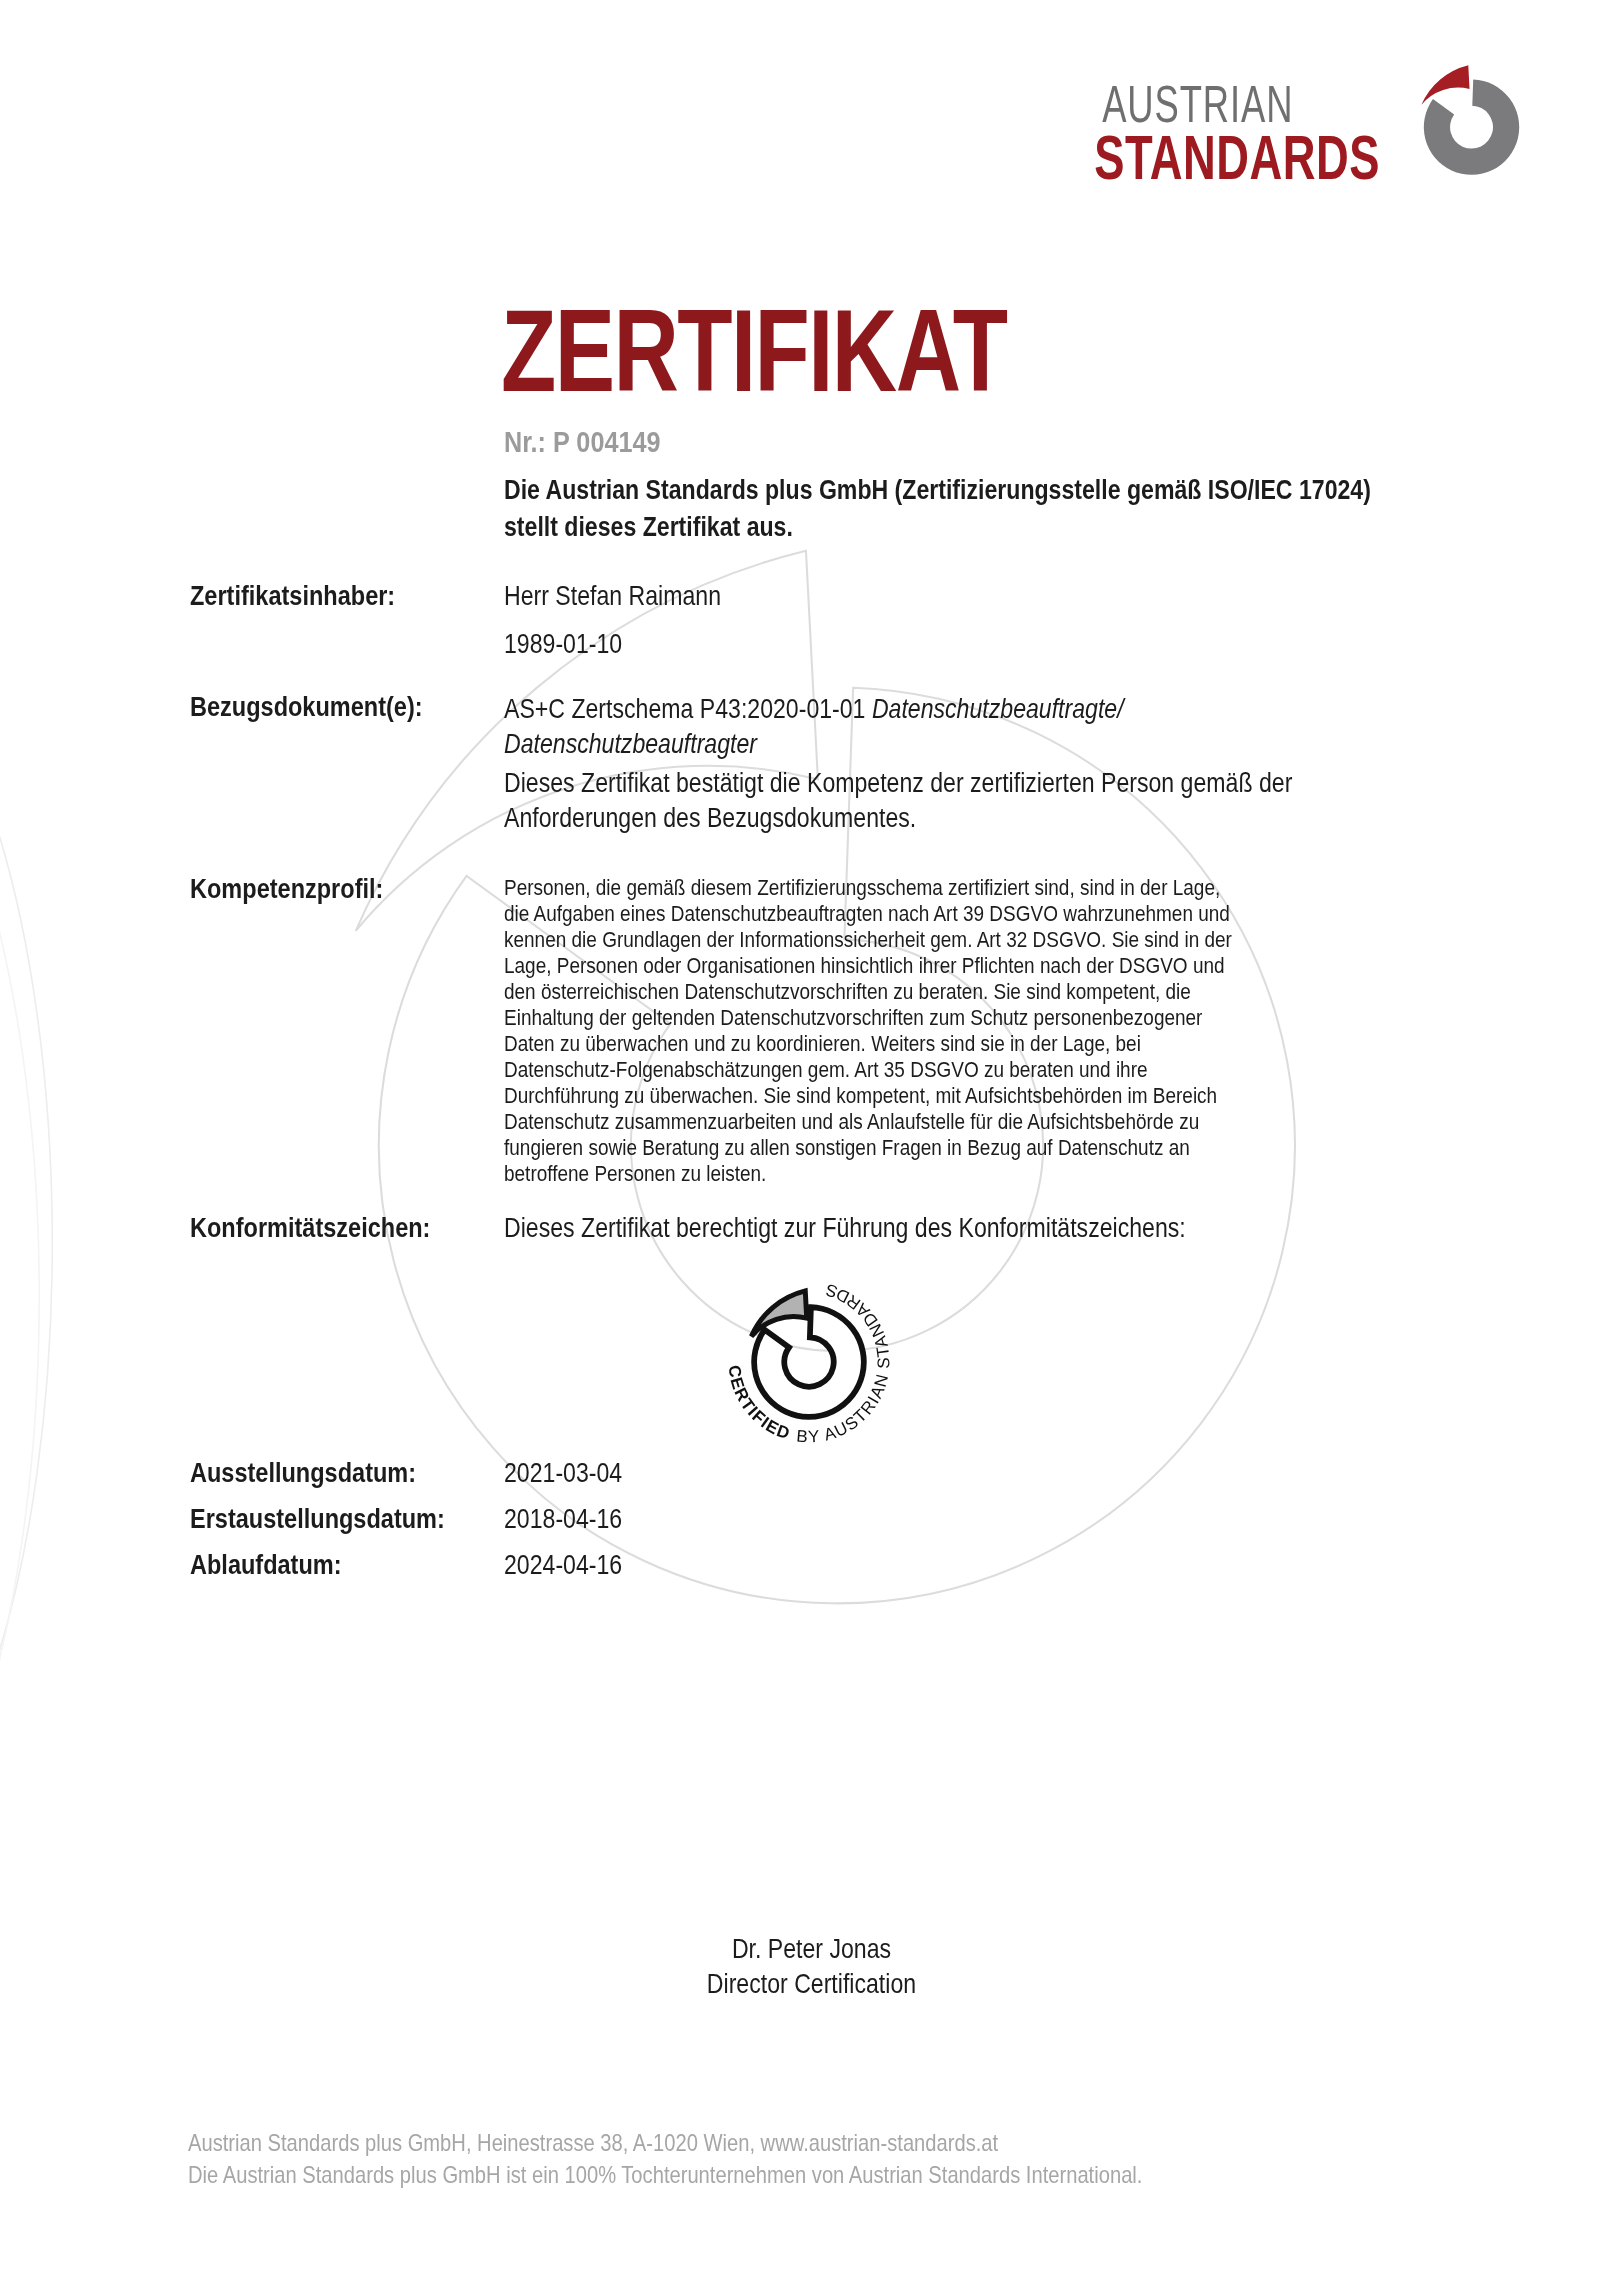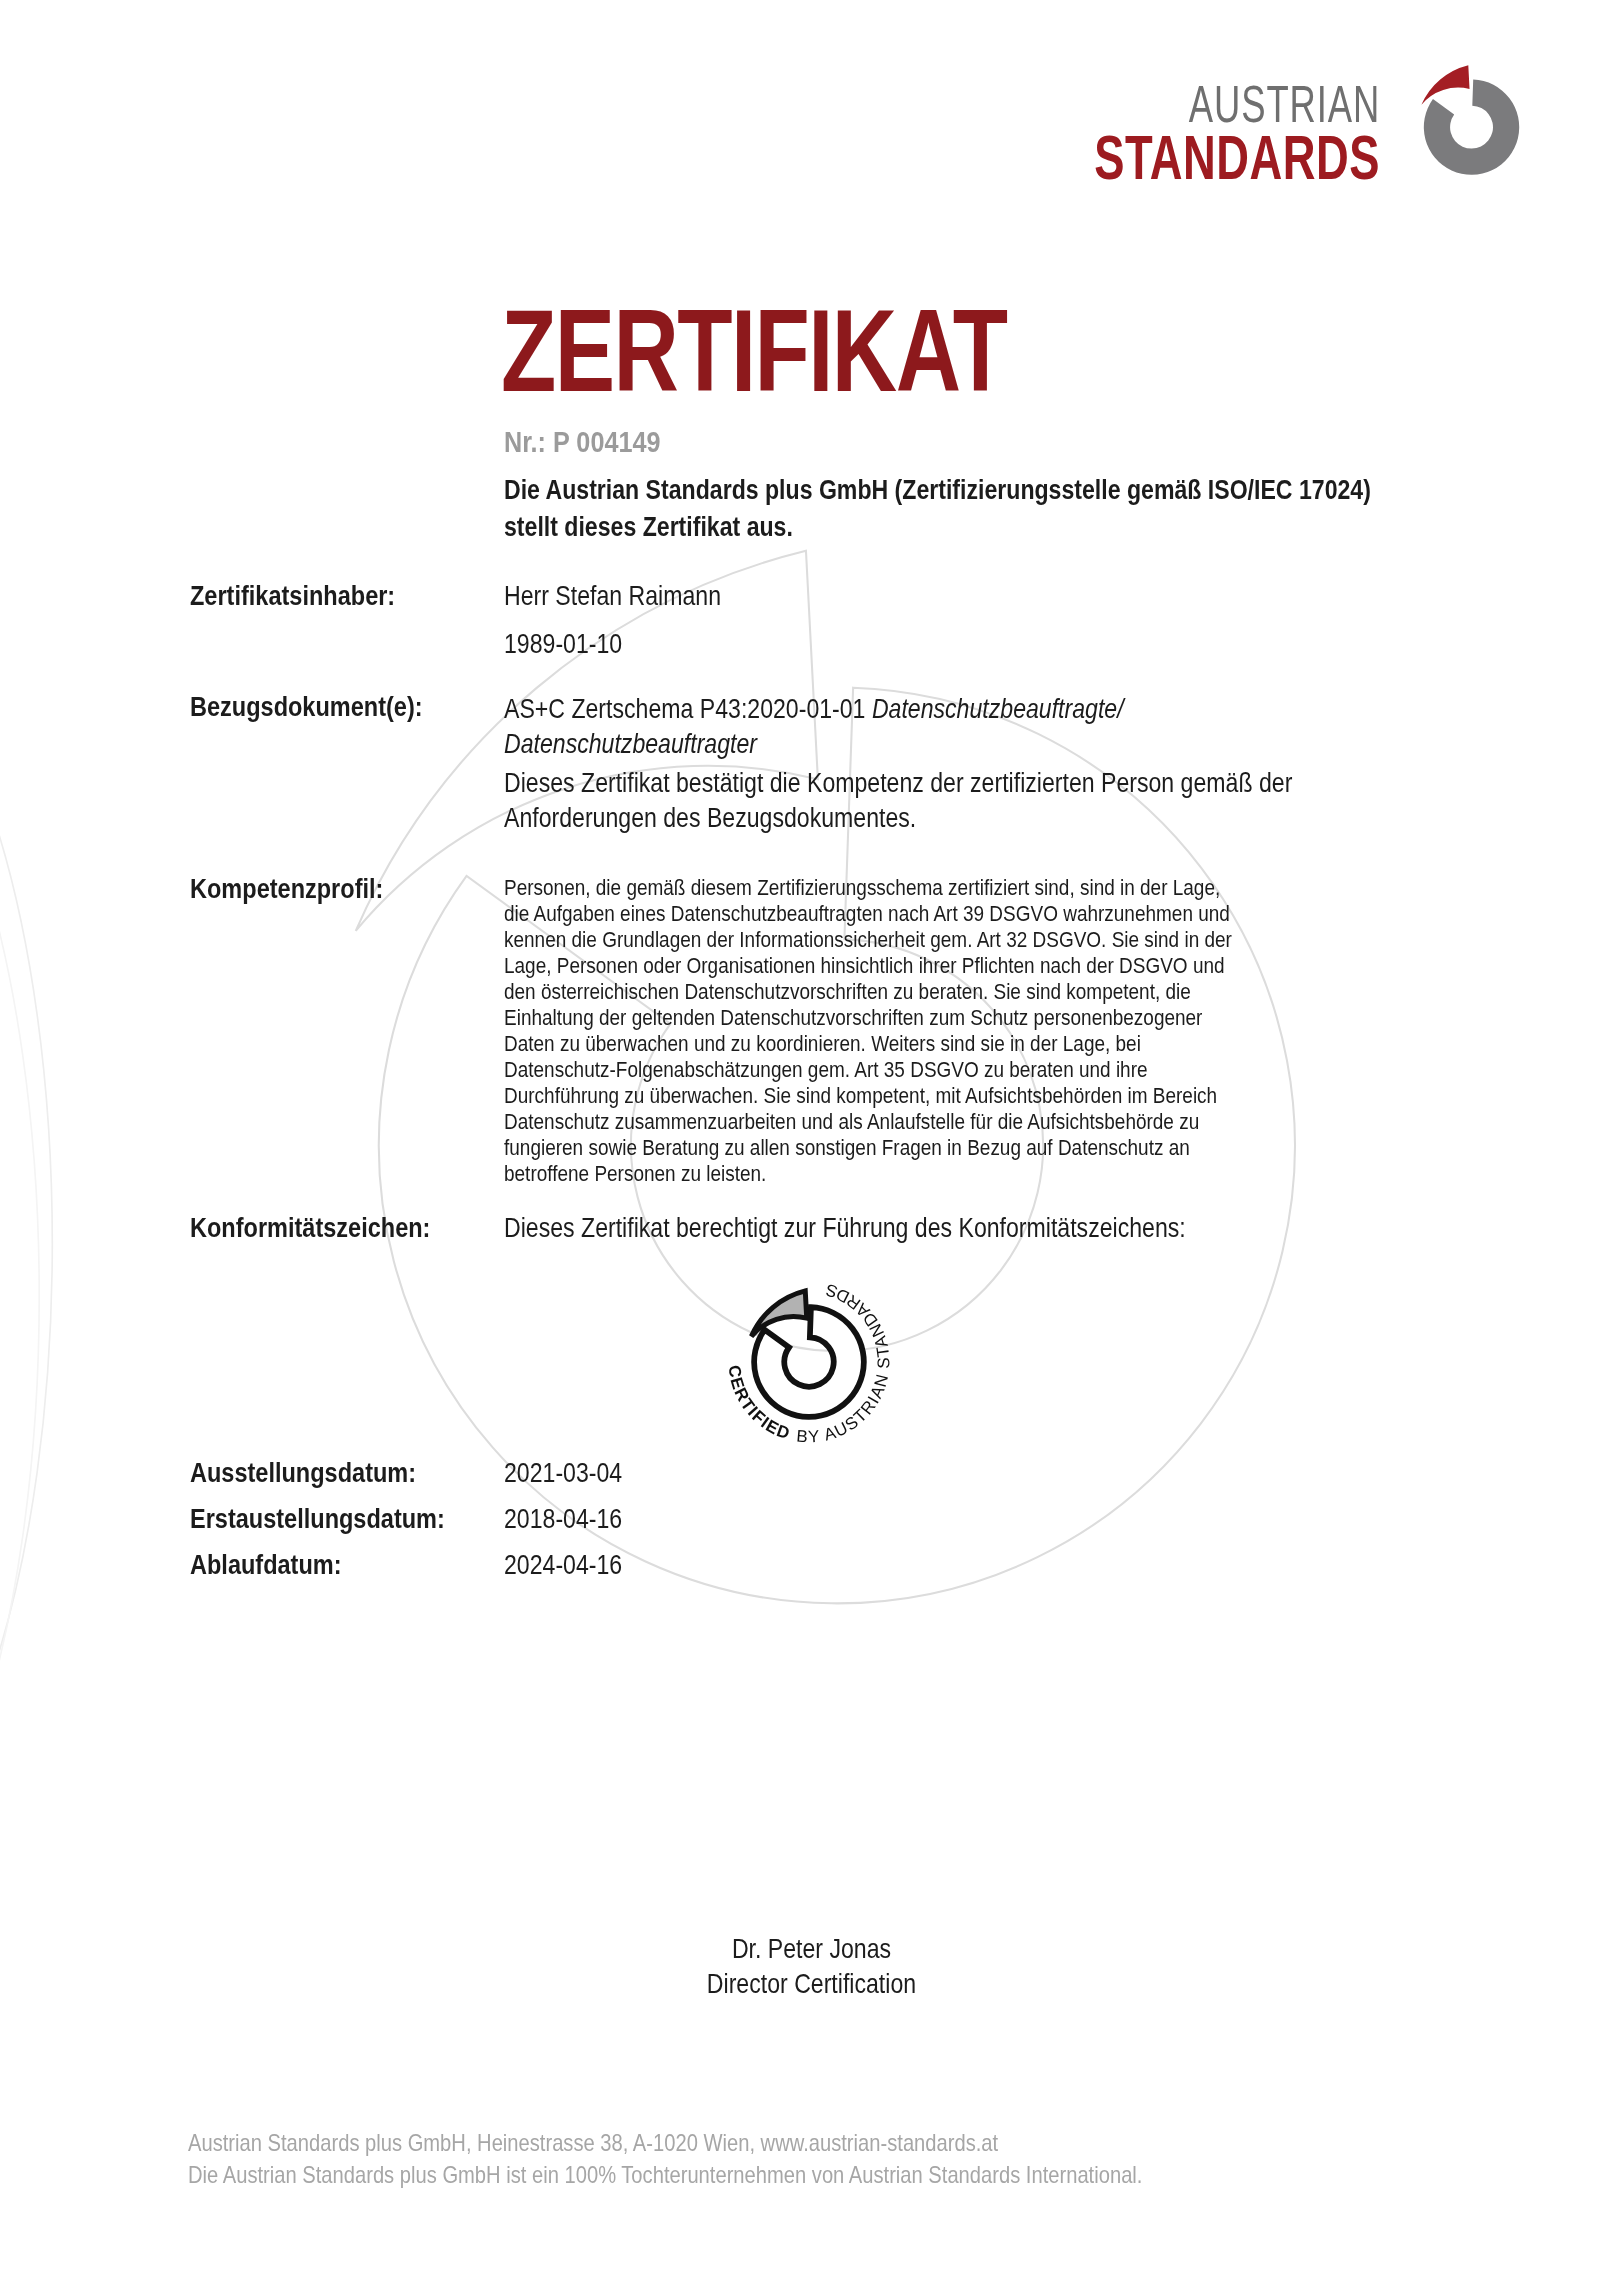--- a/index.html
+++ b/index.html
@@ -16,21 +16,21 @@
   .cond{transform:scaleX(0.84);transform-origin:0 0;white-space:nowrap;}
   .cond-center{transform:scaleX(0.84);transform-origin:50% 0;}
 
   
   .watermark{left:150px;top:504px;width:1191px;height:1145px;z-index:0;}
   .watermark path{fill:none;stroke:var(--watermark-gray,#dcdcdc);stroke-width:0.45;}
   .edge-watermark{left:0;top:589px;width:170px;height:1505px;z-index:0;}
 
   
   .logo{top:69px;right:98px;display:flex;align-items:flex-start;gap:19.6px;z-index:2;}
-  .logo-words{text-align:right;line-height:1;}
+  .logo-words{line-height:1;}
   .logo-austrian{
     font-size:52px;font-weight:400;letter-spacing:1.3px;
     color:var(--logo-gray,#6f6f6f);
     transform:scaleX(0.70);transform-origin:100% 0;white-space:nowrap;
     margin-top:9.2px;
   }
   .logo-standards{
     font-size:63px;font-weight:bold;letter-spacing:0.7px;
     color:var(--brand-red,#9d1b20);
     transform:scaleX(0.72);transform-origin:100% 0;white-space:nowrap;

